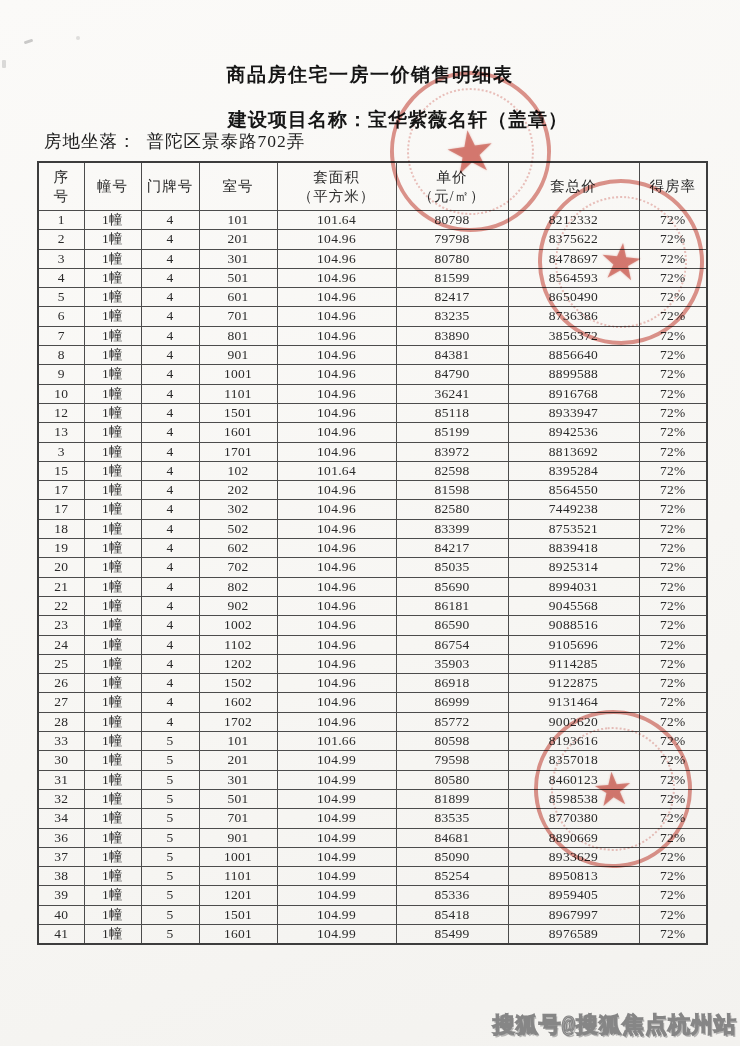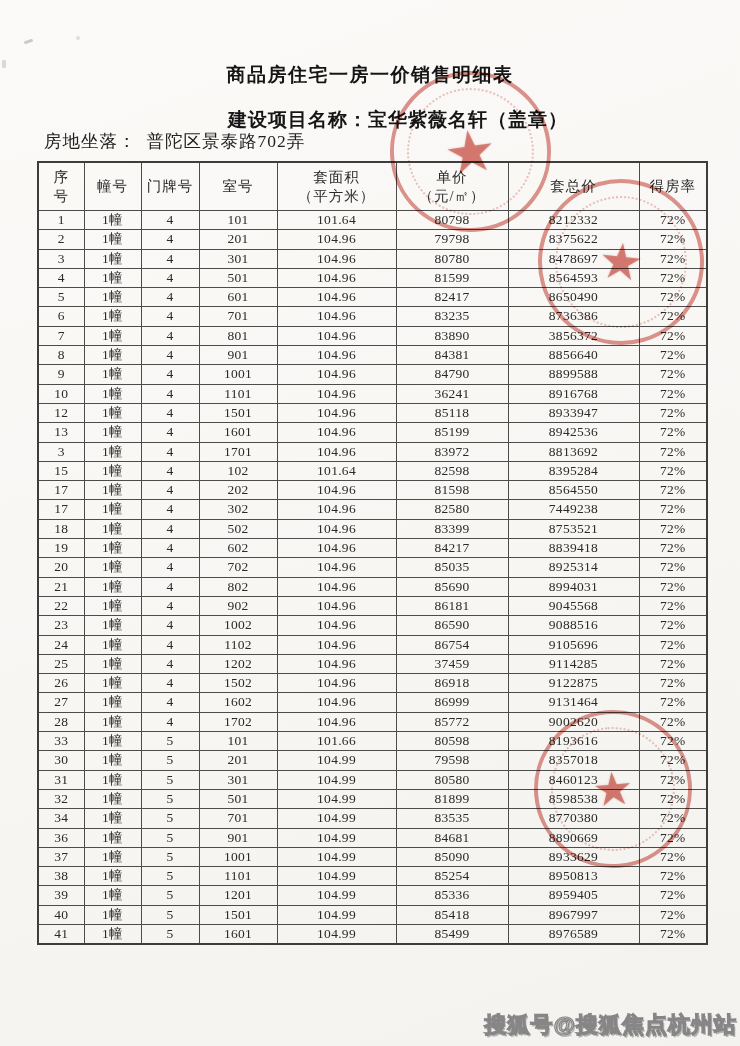--- a/index.html
+++ b/index.html
@@ -68,21 +68,21 @@
   }
   .seal-a{left:390px;top:71px;width:153px;height:153px;transform:rotate(-8deg);}
   .seal-a .star{font-size:58px;}
   .seal-b{left:538px;top:179px;width:158px;height:158px;transform:rotate(6deg);}
   .seal-b .star{font-size:50px;}
   .seal-c{left:534px;top:710px;width:150px;height:150px;transform:rotate(-5deg);}
   .seal-c .star{font-size:46px;}
 
   .watermark{
     position:absolute;right:3px;bottom:6px;
-    font-family:Liberation Sans, sans-serif;
+    font-family:Liberation Mono, monospace;
     font-size:22px;font-weight:bold;letter-spacing:1px;
     color:#d2d2d2;
     -webkit-text-stroke:1.2px #868686;
     text-shadow:1.5px 1.5px 0 rgba(130,130,130,.55);
   }
 </style>
 </head>
 <body>
 
 <div class="page">
@@ -354,21 +354,21 @@
           <td>86754</td>
           <td>9105696</td>
           <td>72%</td>
         </tr>
         <tr>
           <td>25</td>
           <td>1幢</td>
           <td>4</td>
           <td>1202</td>
           <td>104.96</td>
-          <td>37459</td>
+          <td>35903</td>
           <td>9114285</td>
           <td>72%</td>
         </tr>
         <tr>
           <td>26</td>
           <td>1幢</td>
           <td>4</td>
           <td>1502</td>
           <td>104.96</td>
           <td>86918</td>

